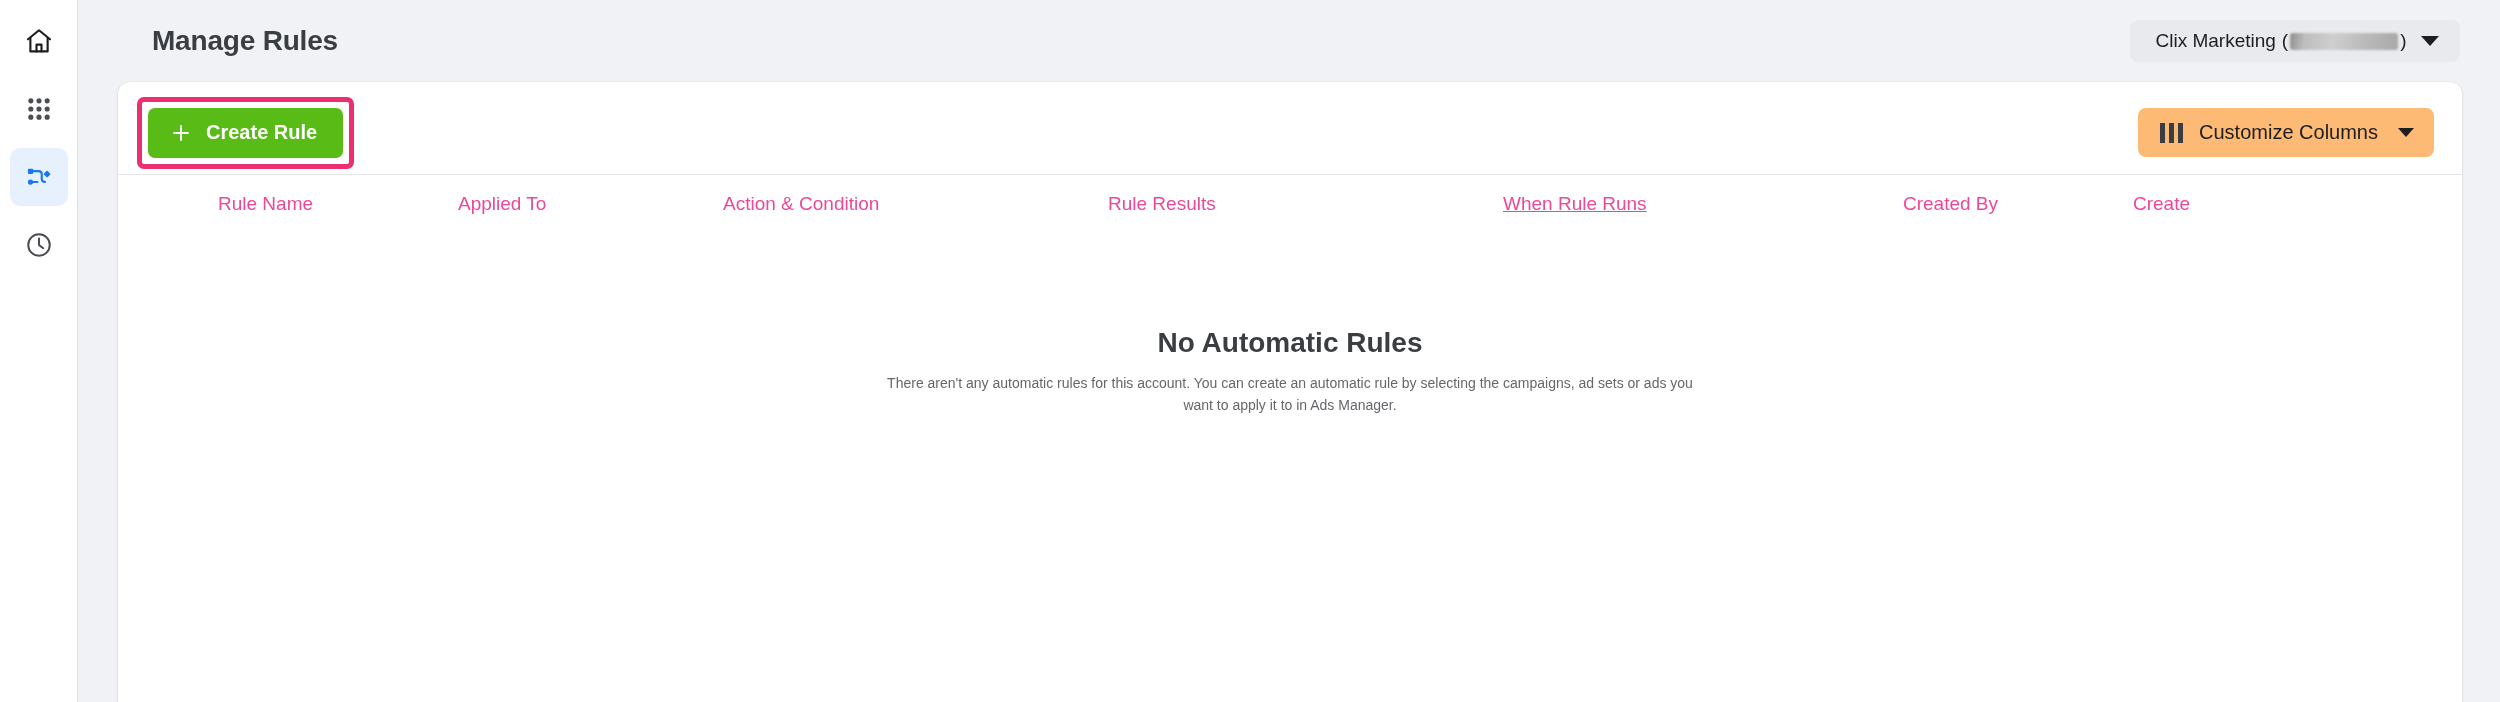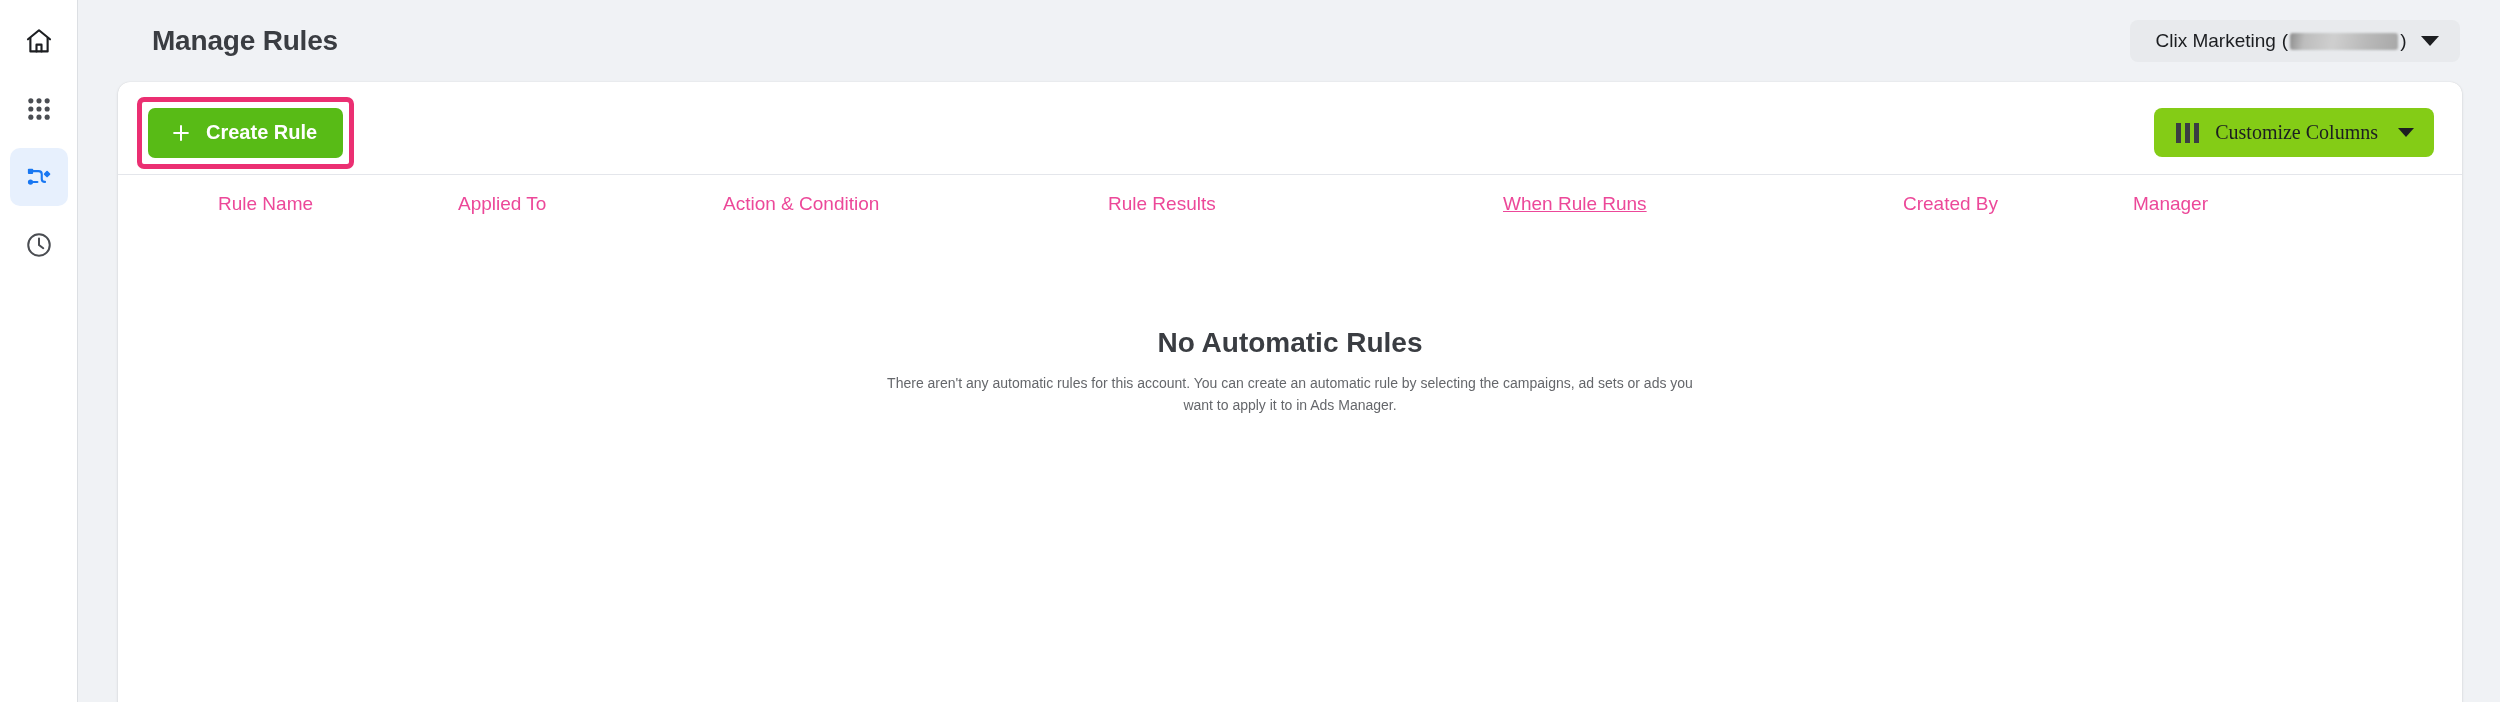--- a/index.html
+++ b/index.html
@@ -113,27 +113,27 @@
     padding: 0 26px 0 22px;
     font-size: 20px; font-weight: bold;
     font-family: "Liberation Sans", sans-serif;
     cursor: pointer;
     white-space: nowrap;
   }
   .plus-icon { width: 22px; height: 22px; display: block; }
 
   .btn-columns {
     display: inline-flex; align-items: center; gap: 16px;
-    background: #84cc16;
+    background: #fdba74;
     border: none;
     border-radius: 8px;
     height: 49px;
     padding: 0 20px 0 22px;
     font-size: 20px; color: #1c1e21;
-    font-family: Liberation Serif, serif;
+    font-family: Liberation Sans, sans-serif;
     cursor: pointer;
     white-space: nowrap;
   }
   .cols-icon { display: flex; gap: 4px; align-items: center; }
   .cols-icon i { display: block; width: 5px; height: 20px; background: #3a3d42; }
   .caret-sm {
     width: 0; height: 0;
     border-left: 8px solid transparent;
     border-right: 8px solid transparent;
     border-top: 9px solid #1c1e21;
@@ -275,21 +275,21 @@
 
       </div>
 
       <div class="table-head">
         <div class="th th-0">Rule Name</div>
         <div class="th th-1">Applied To</div>
         <div class="th th-2">Action &amp; Condition</div>
         <div class="th th-3">Rule Results</div>
         <div class="th th-4">When Rule Runs</div>
         <div class="th th-5">Created By</div>
-        <div class="th th-6">Manager</div>
+        <div class="th th-6">Create</div>
       </div>
 
       <div class="empty-state">
         <div class="empty-title">No Automatic Rules</div>
         <div class="empty-sub">There aren't any automatic rules for this account. You can create an automatic rule by selecting the campaigns, ad sets or ads you want to apply it to in Ads Manager.</div>
       </div>
 
     </div>
   </div>
 </div>

